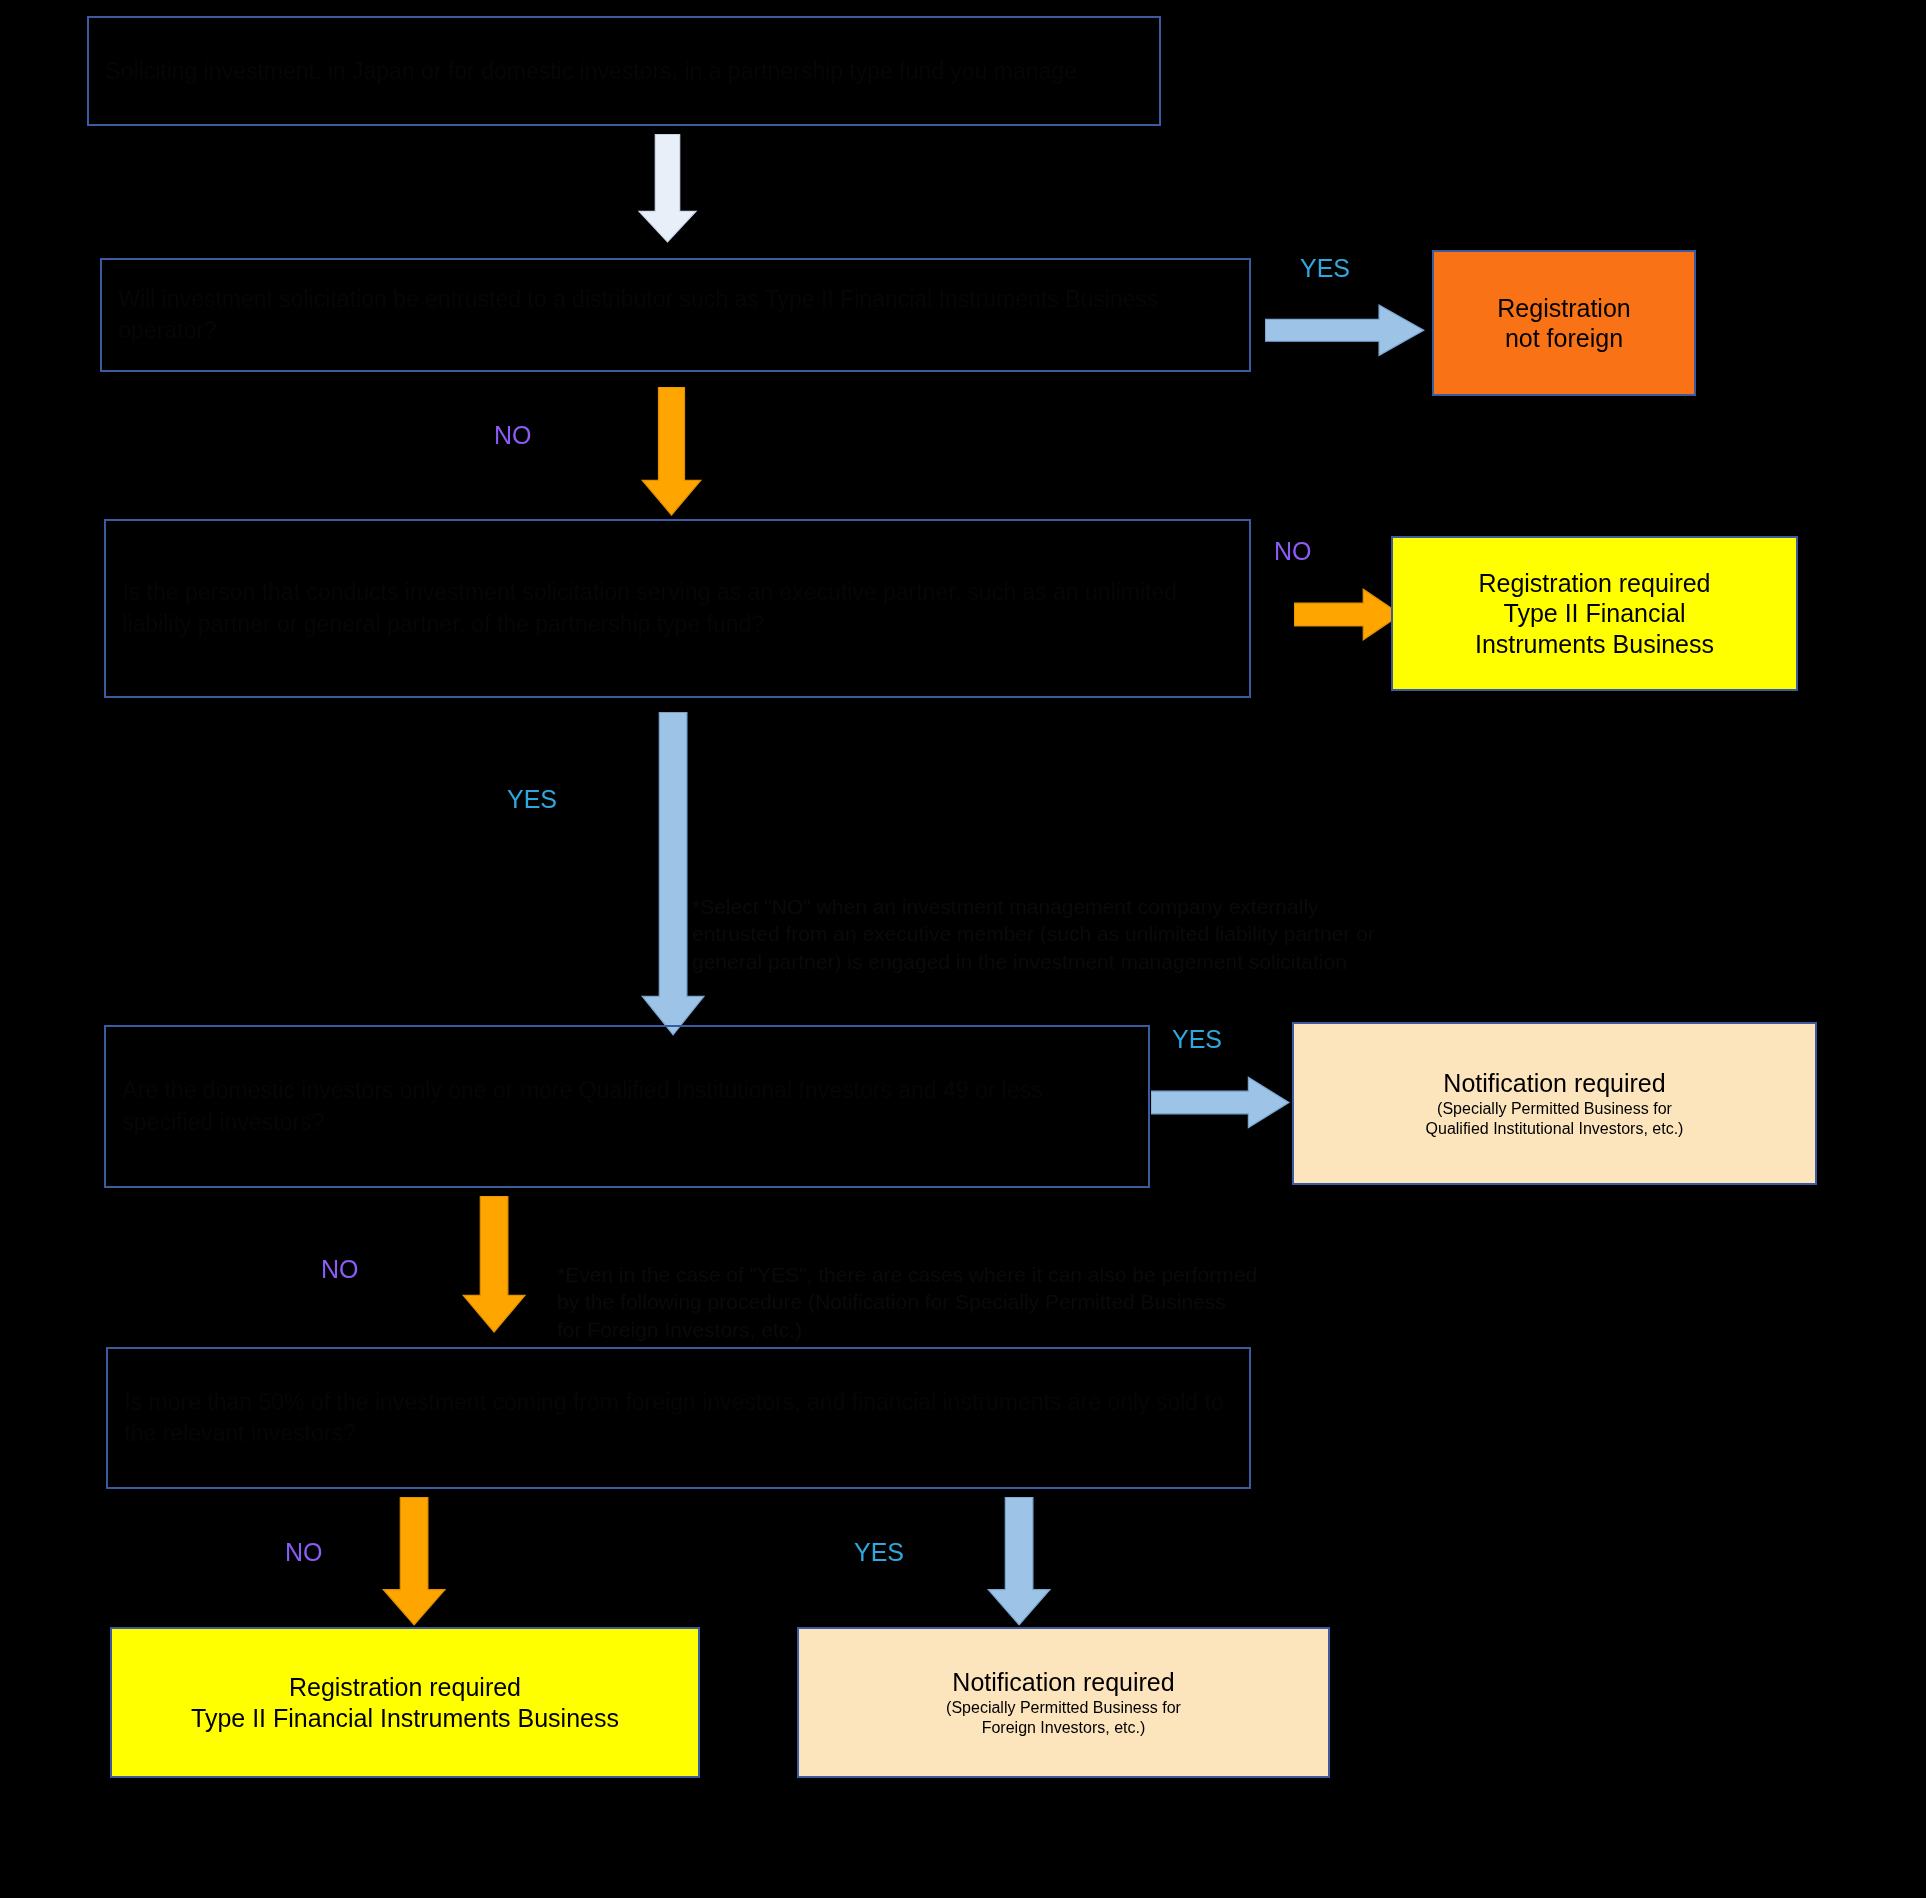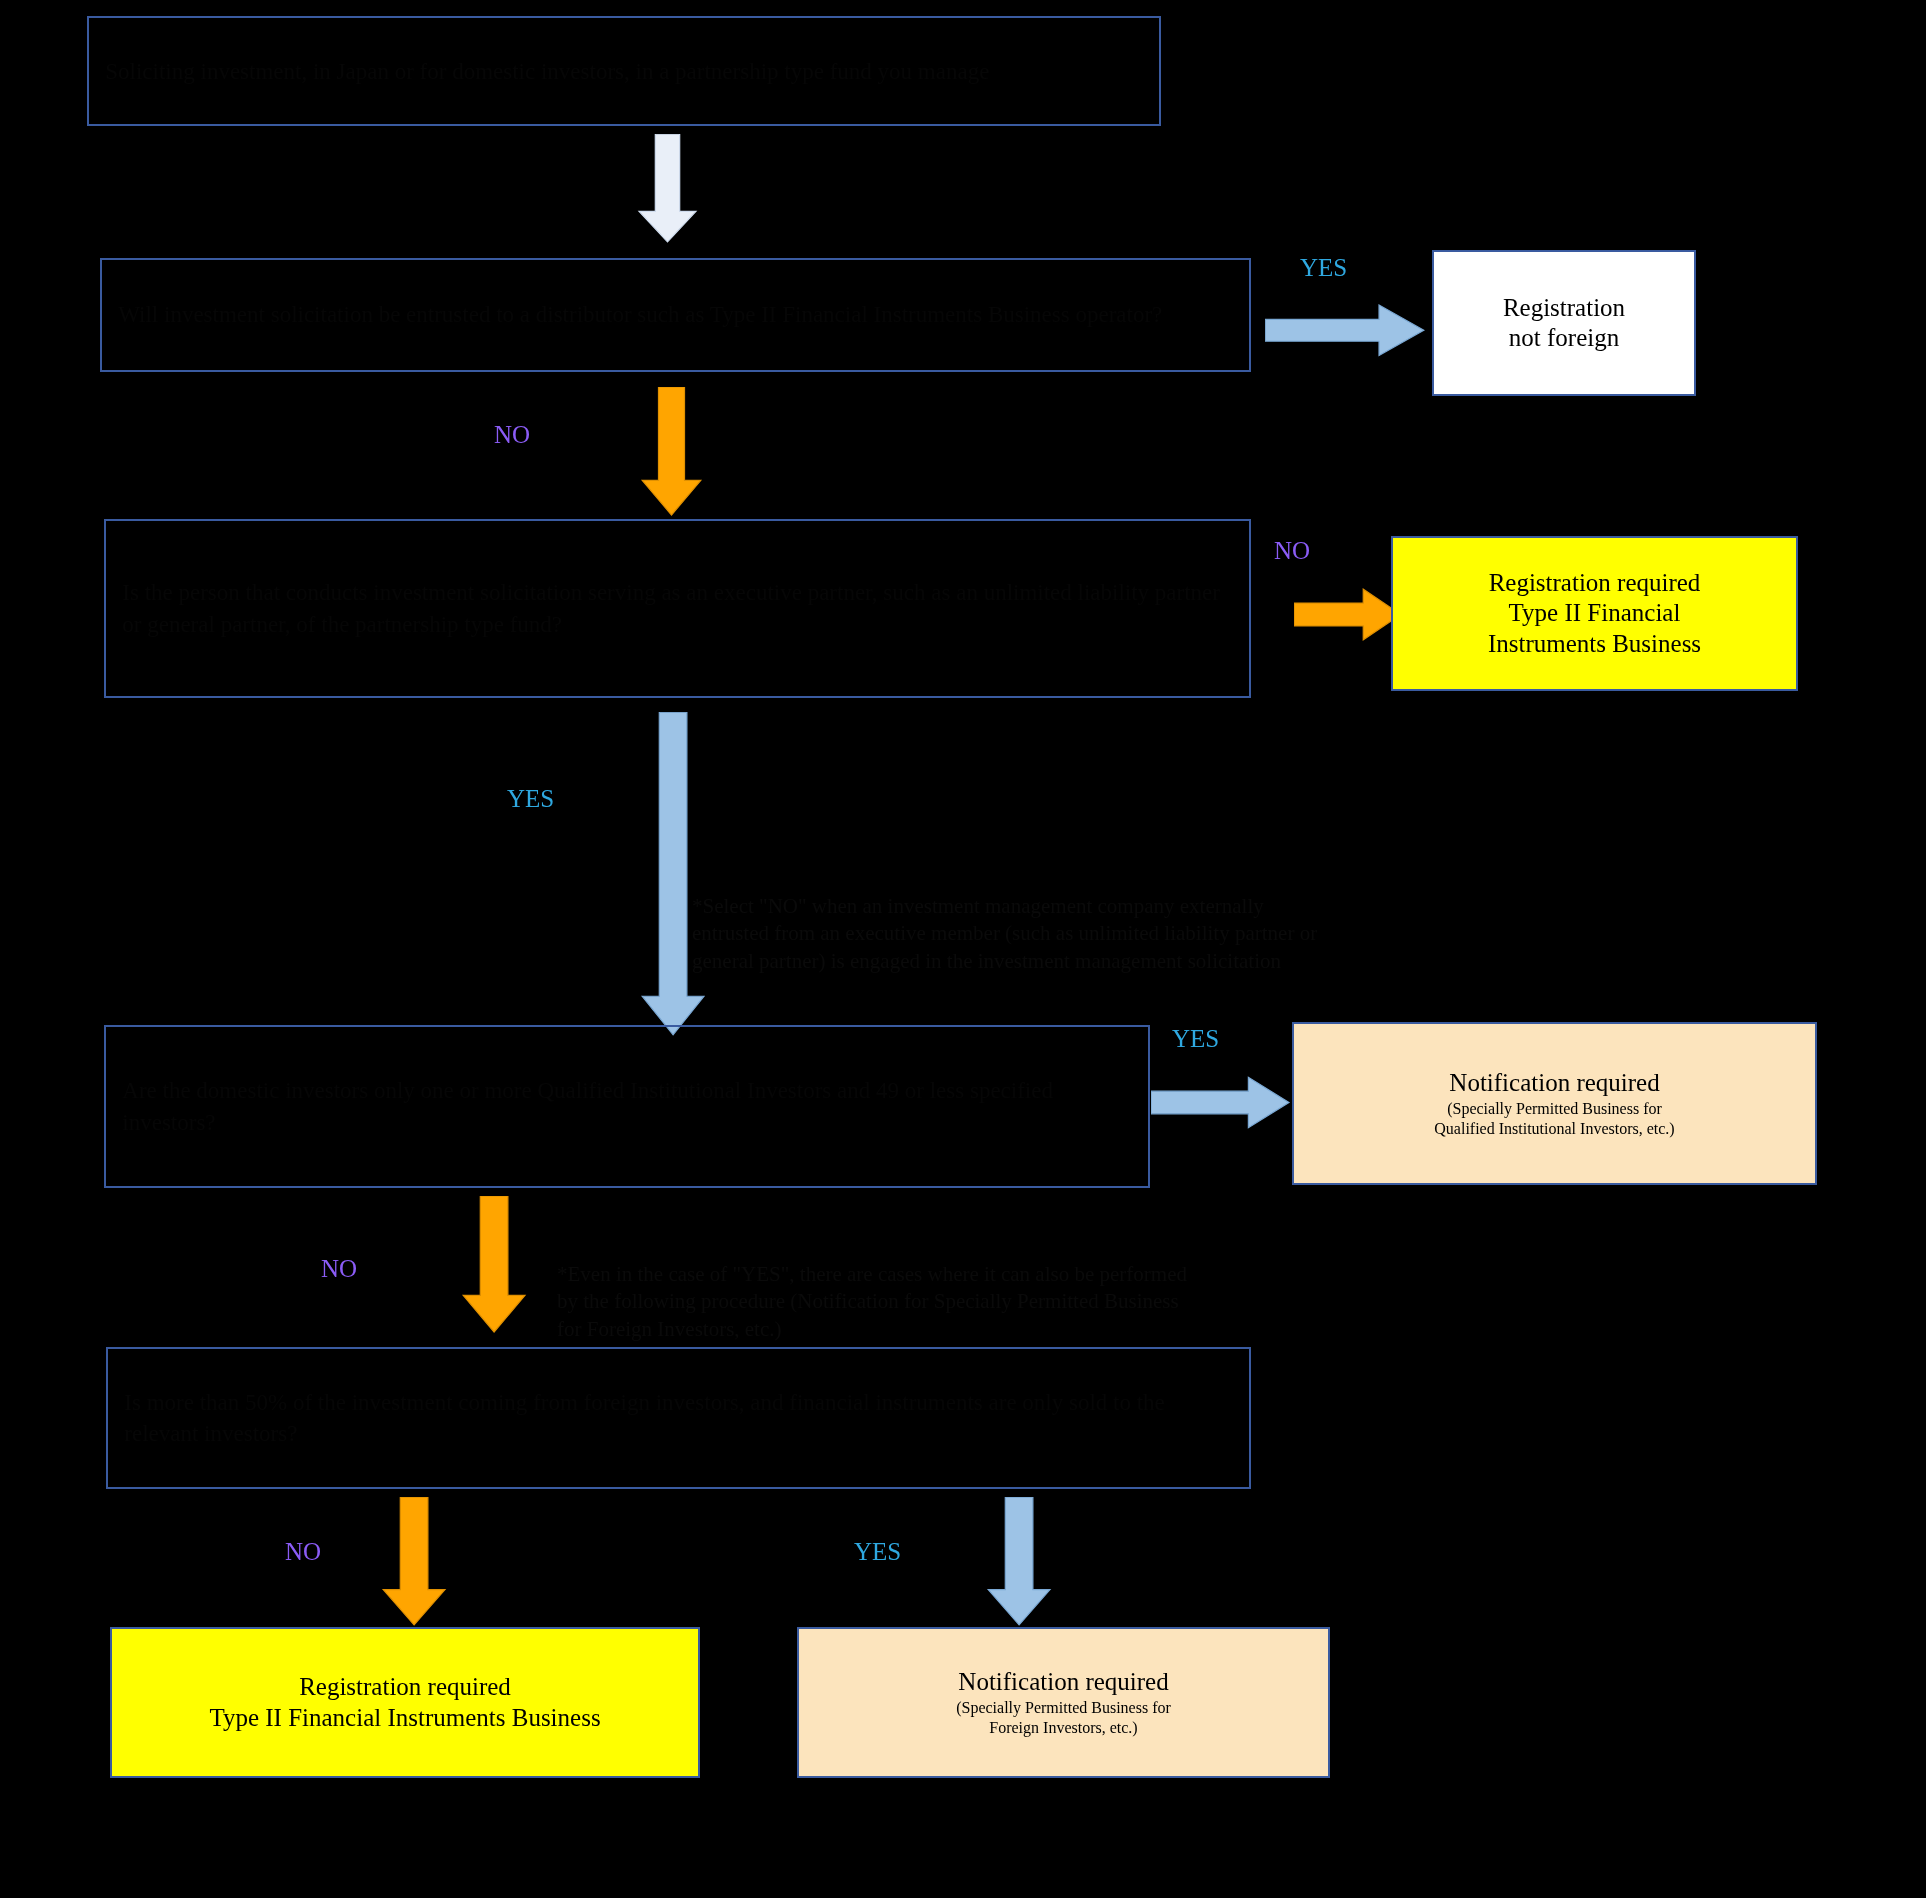--- a/index.html
+++ b/index.html
@@ -5,21 +5,21 @@
   html, body {
     margin: 0;
     padding: 0;
     background: #000000;
   }
   #canvas {
     position: relative;
     width: 1926px;
     height: 1898px;
     background: #000000;
-    font-family: Liberation Serif, serif;
+    font-family: Liberation Sans, sans-serif;
     overflow: hidden;
   }
 
   
   .qbox {
     position: absolute;
     box-sizing: border-box;
     border: 2px solid #3a5ba0;
     background: transparent;
     color: #0d0d0d;
@@ -50,21 +50,21 @@
   .obox .line-main {
     font-size: 25px;
     line-height: 1.22;
     color: #000000;
   }
   .obox .line-sub {
     font-size: 16px;
     line-height: 1.24;
     color: #000000;
   }
-  .obox.blue   { background: #ffffff; }
+  .obox.blue   { background: #f97316; }
   .obox.yellow { background: #ffff00; }
   .obox.peach  { background: #fce4bd; }
 
   
   .lbl {
     position: absolute;
     font-size: 25px;
     font-weight: 400;
     white-space: nowrap;
   }

